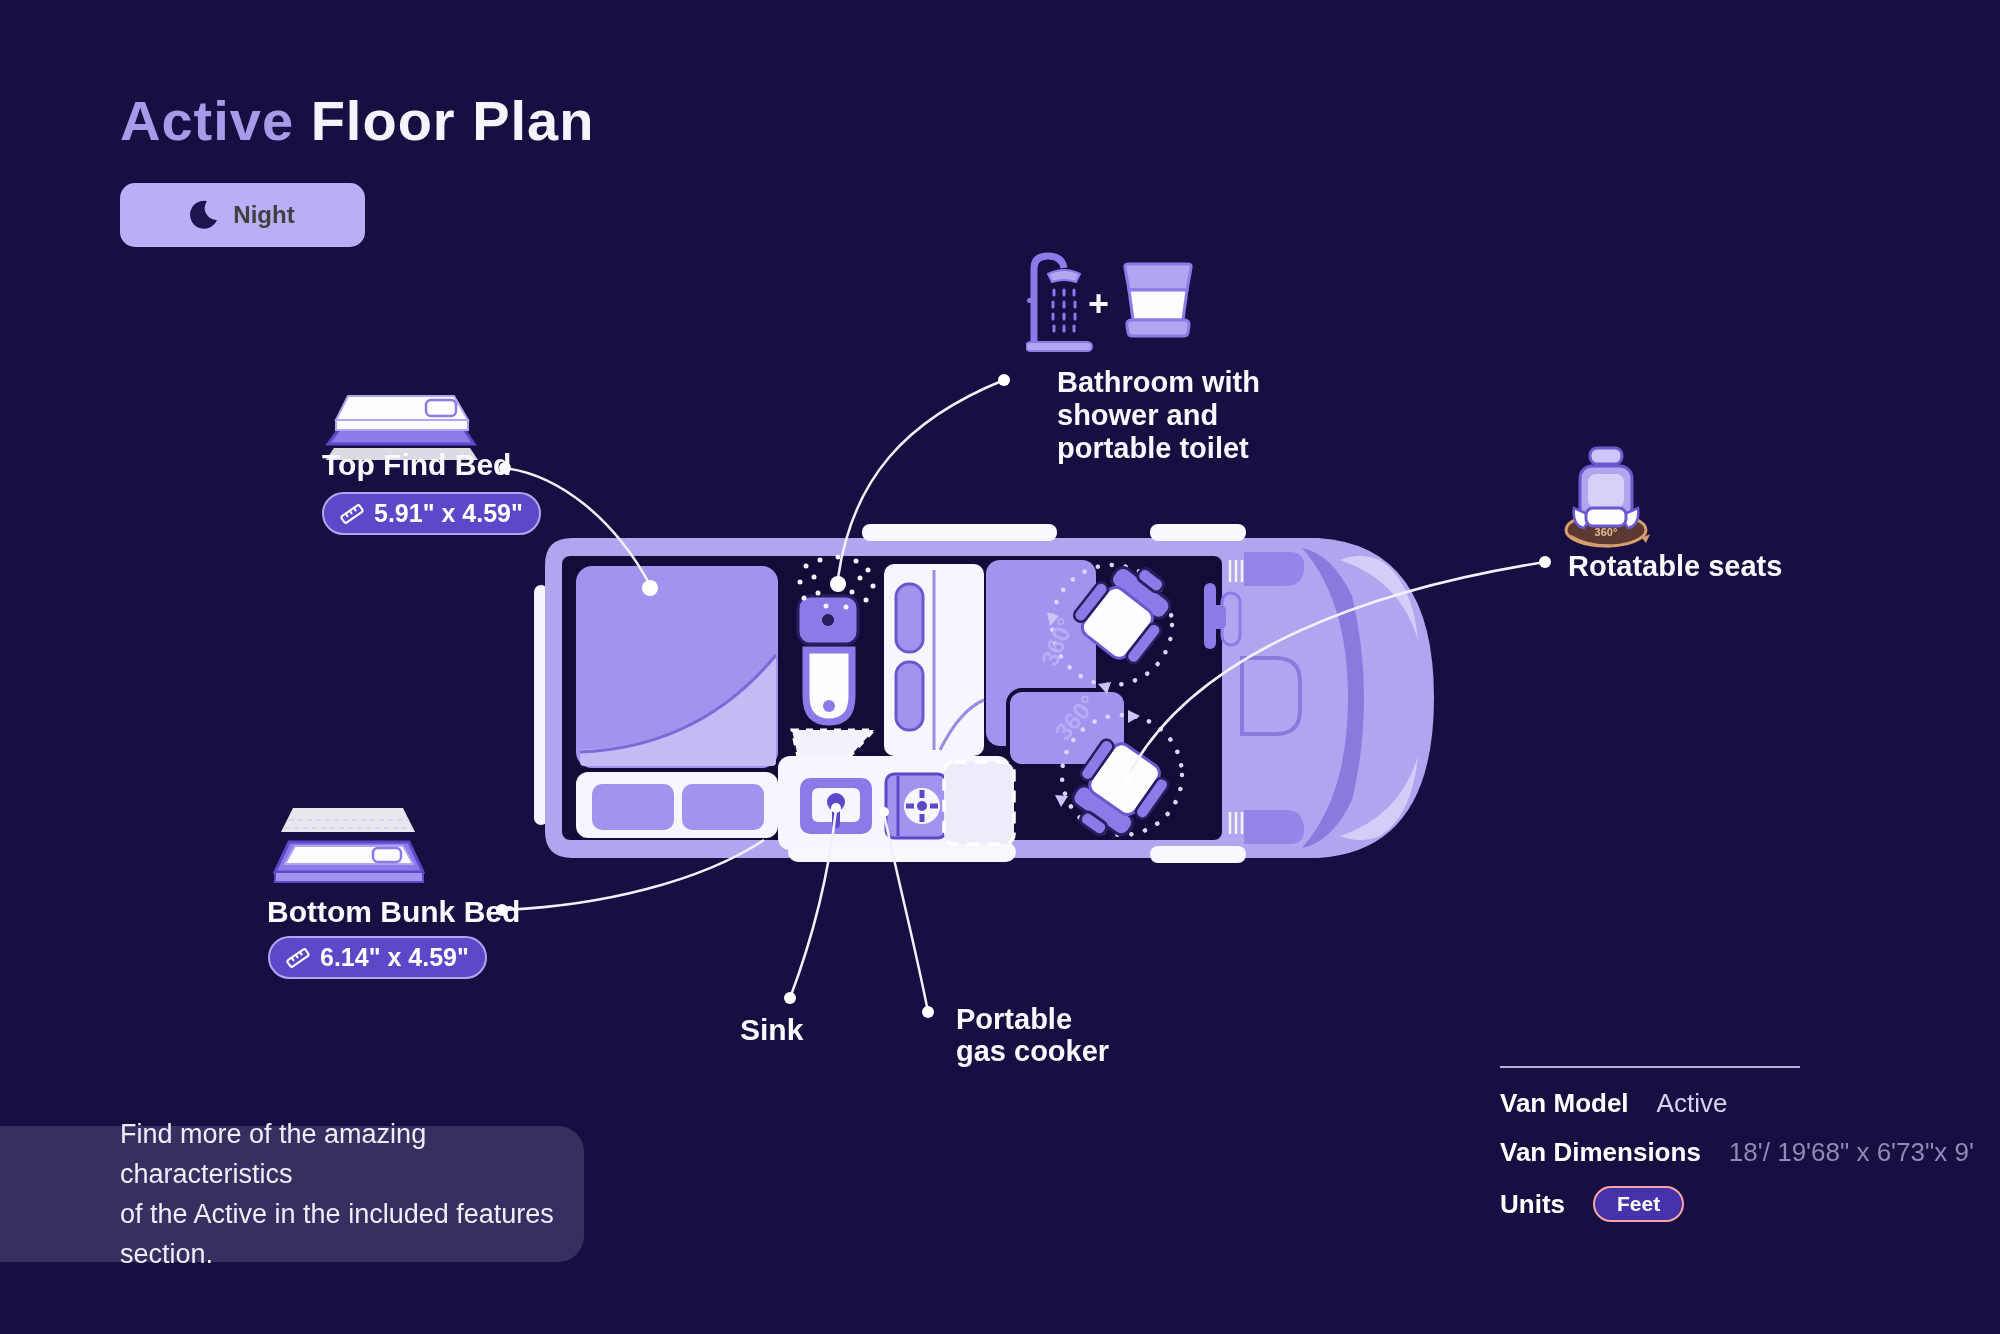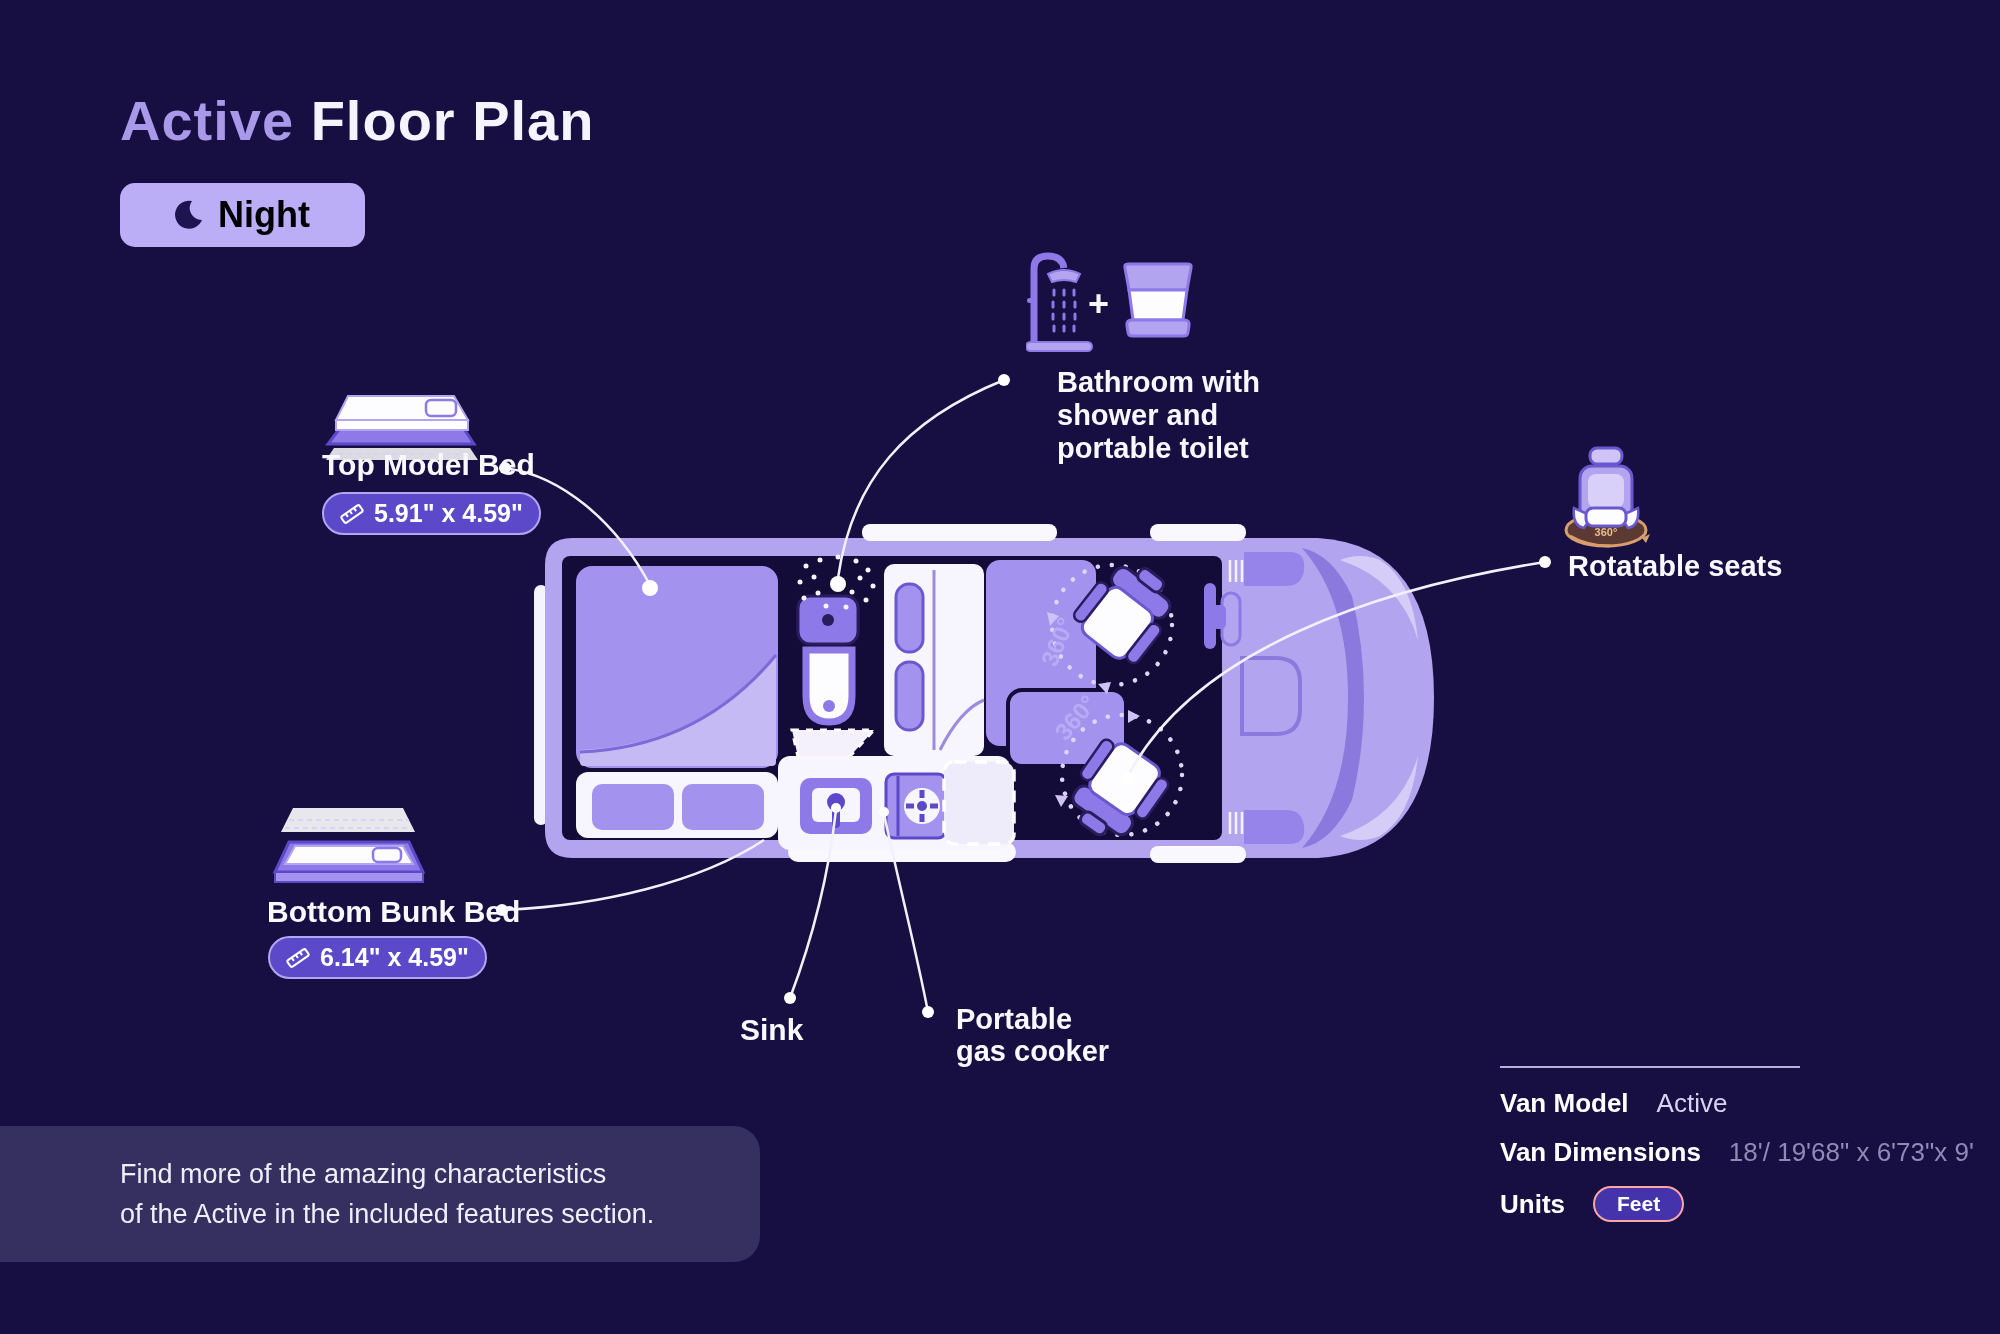--- a/index.html
+++ b/index.html
@@ -12,40 +12,40 @@
   .abs{position:absolute;}
   
   .title{left:120px;top:88px;font-size:56px;font-weight:700;letter-spacing:1px;}
   .title .hl{color:#a89ae9;}
   .title .rest{color:#f5f3fe;}
   .mode-btn{
     left:120px;top:183px;width:245px;height:64px;border-radius:15px;
     background:#bcaef6;display:flex;align-items:center;justify-content:center;gap:15px;
     cursor:pointer;border:none;
   }
-  .mode-btn span{font-size:36px;font-weight:600;color:#000000;}
+  .mode-btn span{font-size:24px;font-weight:600;color:#404040;}
   
   .callout{font-weight:700;color:#f9f8fe;}
   .lbl-topbunk{left:322px;top:448px;font-size:30px;}
   .lbl-bottombunk{left:267px;top:895px;font-size:30px;}
   .lbl-bathroom{left:1025px;top:366px;font-size:29px;line-height:33px;margin-left:32px;}
   .lbl-seats{left:1568px;top:550px;font-size:29px;}
   .lbl-sink{left:740px;top:983px;font-size:30px;margin-top:30px;}
   .lbl-cooker{left:956px;top:1003px;font-size:29px;line-height:32px;}
   .plus-sign{left:1088px;top:283px;font-size:36px;font-weight:700;color:#f9f8fe;}
   .dim-pill{
     display:inline-flex;align-items:center;gap:10px;
     background:#5b49c9;border:2.5px solid #b3a5f1;border-radius:22px;
     padding:5px 16px;font-size:25px;font-weight:700;color:#ffffff;
   }
   .pill-topbunk{left:322px;top:492px;}
   .pill-bottombunk{left:268px;top:936px;}
   
   .note-box{
-    left:0;top:1126px;width:760px;height:136px;background:#353060;
+    left:0;top:1126px;width:584px;height:136px;background:#353060;
     border-radius:0 26px 26px 0;
     display:flex;flex-direction:column;justify-content:center;
     padding-left:120px;box-sizing:border-box;
     font-size:27px;line-height:40px;color:#f1eefb;font-weight:400;
   }
   
   .panel{left:1500px;top:1052px;width:420px;}
   .panel-heading{font-size:32px;font-weight:700;color:#ffffff;}
   .panel-rule{margin:14px 0 20px 0;border:none;border-top:2px solid #b7b0d9;width:300px;}
   .panel-row{display:flex;align-items:center;gap:28px;margin-top:18px;}
@@ -230,21 +230,21 @@
   </button>
 
   <svg class="abs" style="left:318px;top:362px;" width="165" height="100" viewBox="0 0 165 100">
     <polygon points="28,58 140,58 156,82 10,82" fill="#8d7ae8" stroke="#5b49c9" stroke-width="3"></polygon>
     <polygon points="30,34 136,34 150,58 18,58" fill="#fdfcff" stroke="#b3a5f1" stroke-width="2"></polygon>
     <polygon points="18,58 150,58 150,68 18,68" fill="#fdfcff" stroke="#b3a5f1" stroke-width="2"></polygon>
     <rect x="108" y="38" width="30" height="16" rx="5" fill="#fdfcff" stroke="#8d7ae8" stroke-width="2.5"></rect>
     <polygon points="16,86 152,86 160,98 8,98" fill="#ffffff" opacity="0.85"></polygon>
     <line x1="20" y1="92" x2="150" y2="92" stroke="#d9d2f5" stroke-width="2" stroke-dasharray="5 4"></line>
   </svg>
-  <div class="abs callout lbl-topbunk">Top Model Bed</div>
+  <div class="abs callout lbl-topbunk">Top Find Bed</div>
   <div class="abs pill-topbunk">
     <span class="dim-pill">
       <svg width="24" height="24" viewBox="0 0 24 24">
         <g transform="rotate(-35 12 12)">
           <rect x="1" y="8" width="22" height="8" rx="2" fill="none" stroke="#ffffff" stroke-width="2"></rect>
           <path d="M 7 8 v 4 M 12 8 v 4 M 17 8 v 4" stroke="#ffffff" stroke-width="2"></path>
         </g>
       </svg>
       <span>5.91" x 4.59"</span>
     </span>

